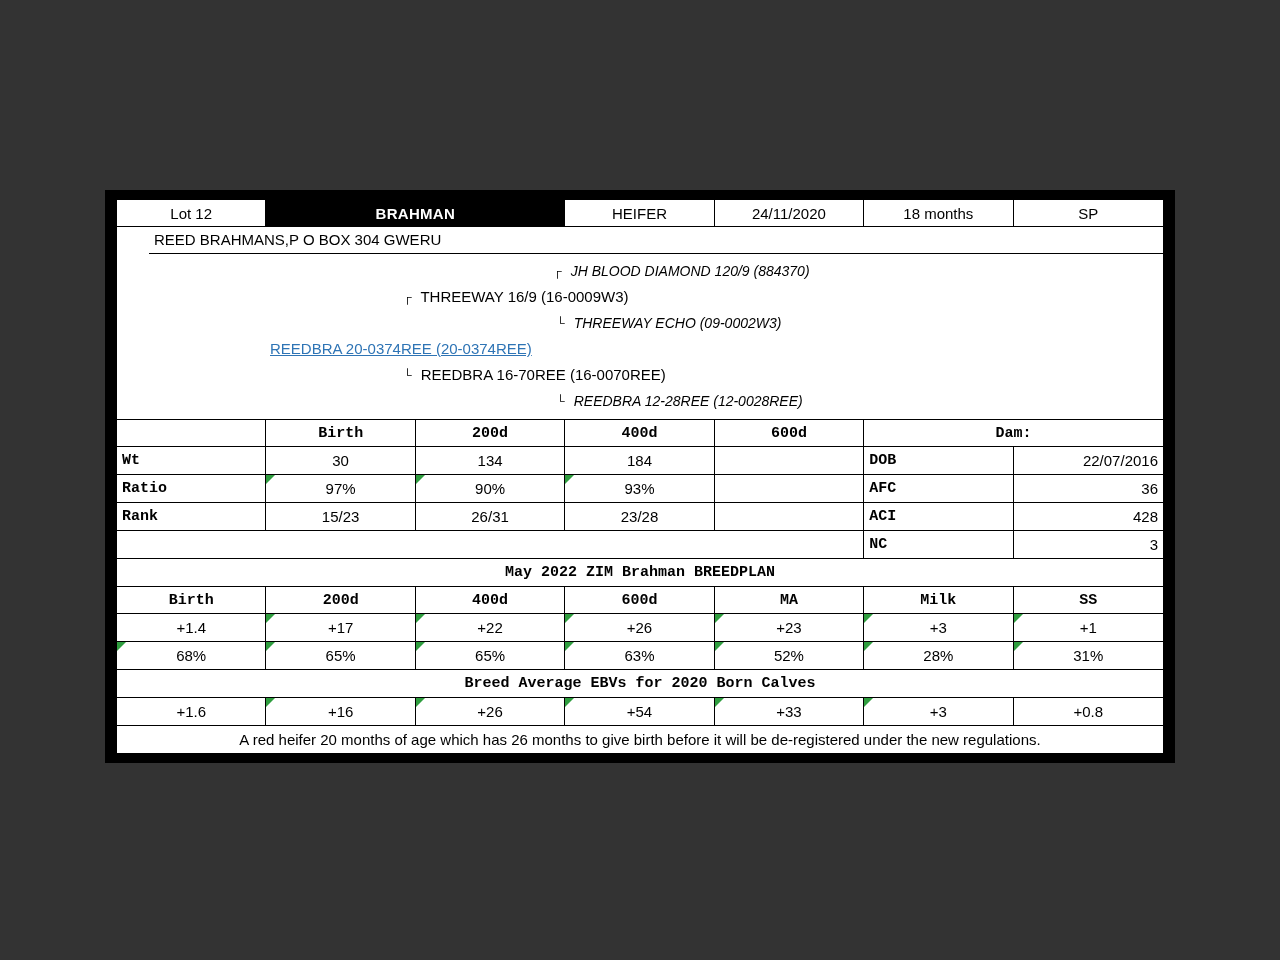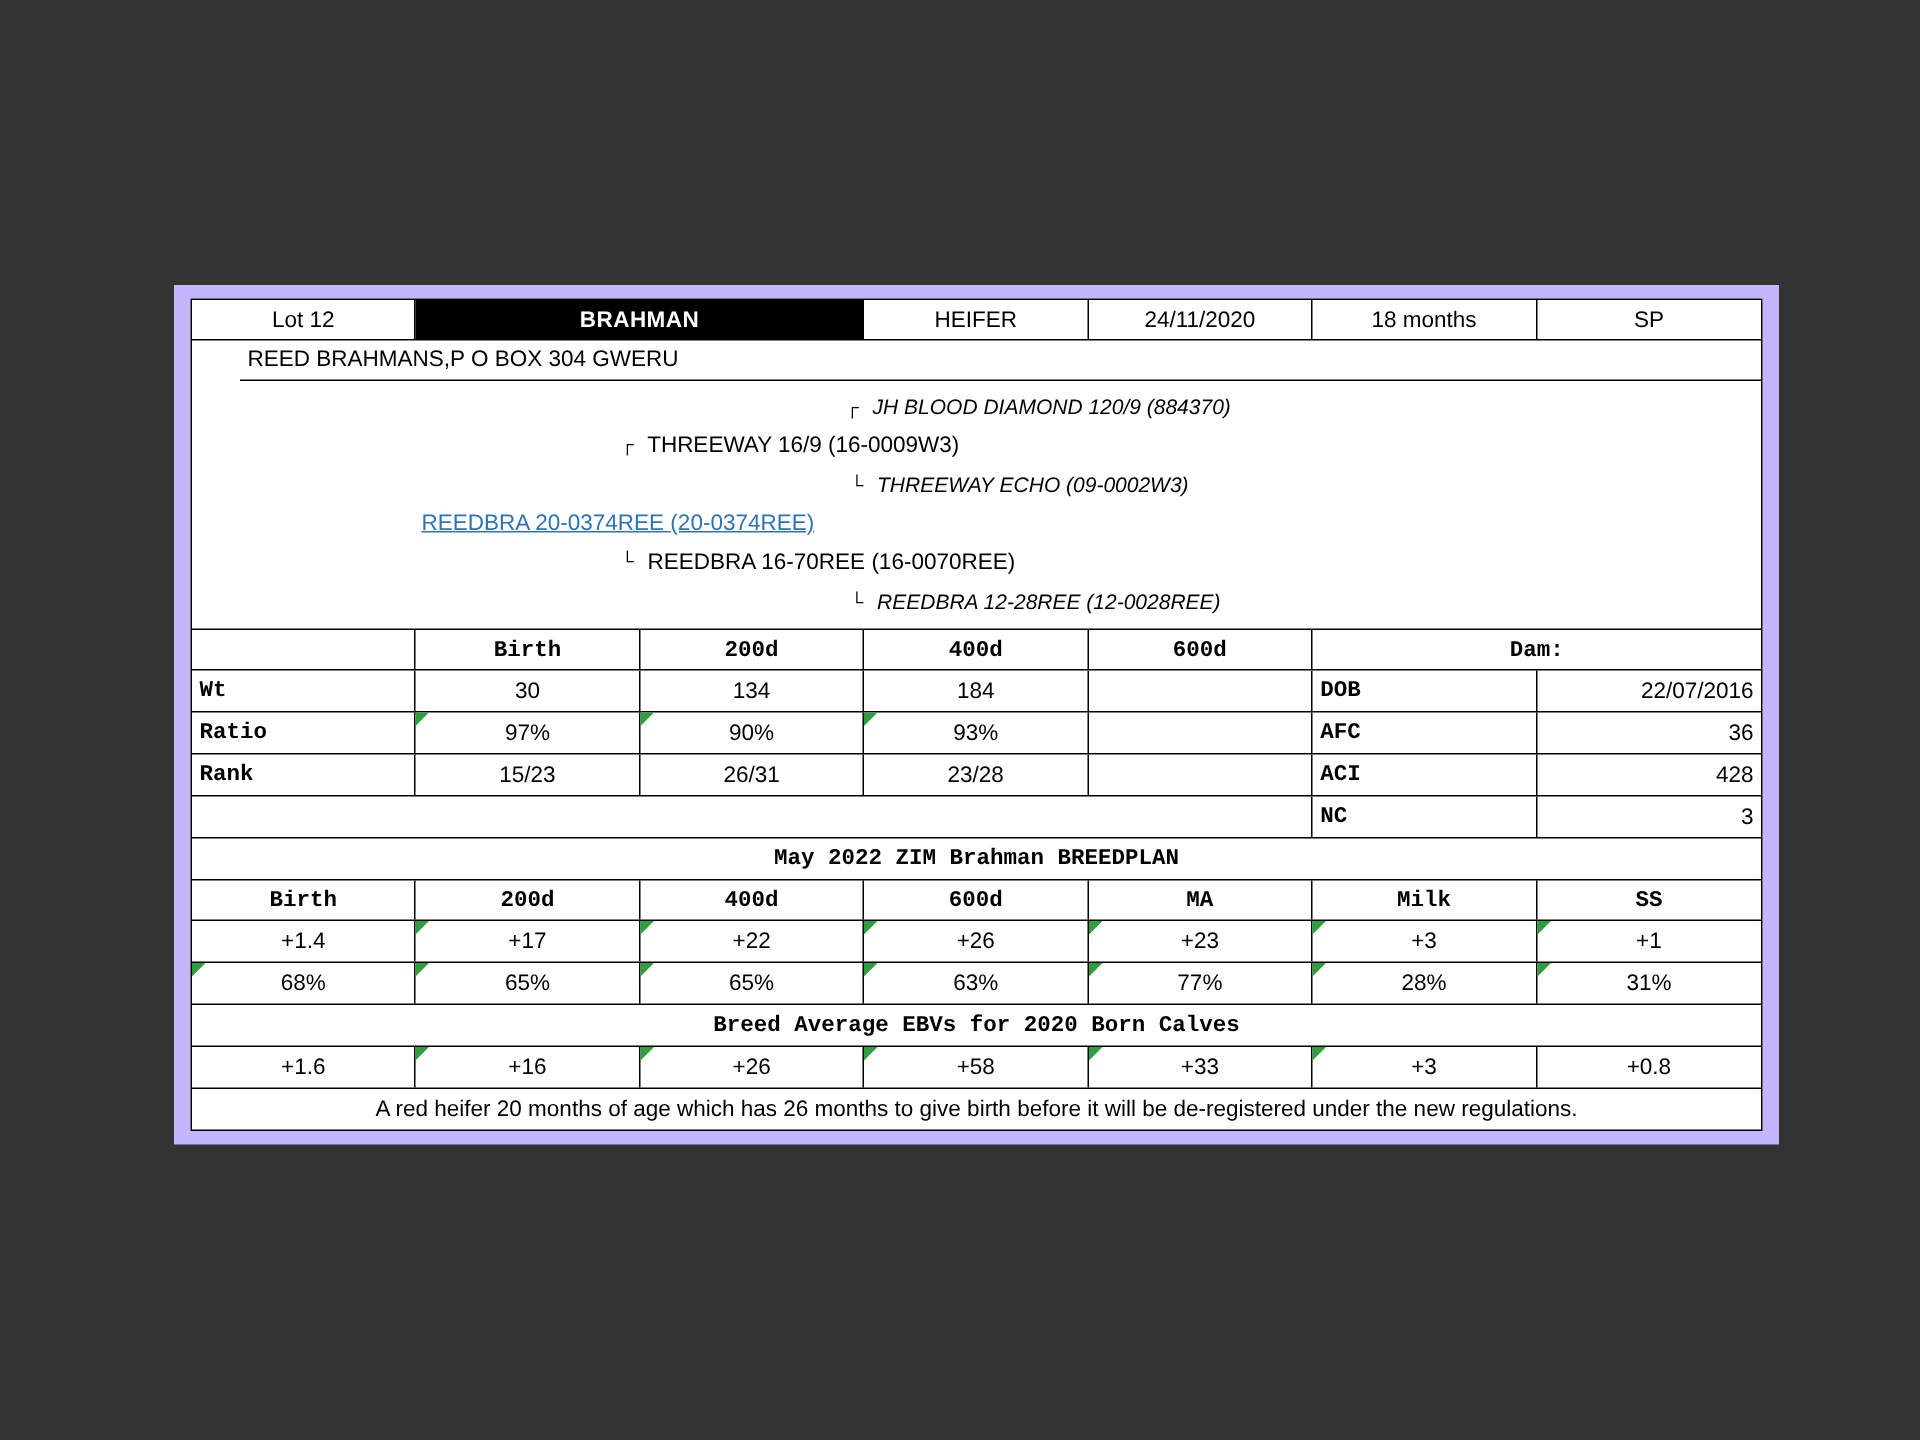--- a/index.html
+++ b/index.html
@@ -6,23 +6,23 @@
   body{
     width:1280px;height:960px;
     background:#333333;
     font-family:"Liberation Sans", sans-serif;
     position:relative;
     overflow:hidden;
     color:#000;
   }
   .page{
     position:absolute;
-    left:116px; top:190px;
+    left:105px; top:190px;
     width:1048px;
-    background:#c4b5fd;
+    background:#000000;
     padding:9px 11px;
   }
   .sheet{
     border:1.5px solid #000;
     background:#fff;
     font-size:15px;
   }
   .band{border-bottom:1px solid #000;}
   .band:last-child{border-bottom:none;}
   .grid7{display:grid;grid-template-columns:repeat(7,1fr);}
@@ -208,21 +208,21 @@
       <div class="c">
           <span class="marker"></span>
           <span>65%</span>
         </div>
       <div class="c">
           <span class="marker"></span>
           <span>63%</span>
         </div>
       <div class="c">
           <span class="marker"></span>
-          <span>77%</span>
+          <span>52%</span>
         </div>
       <div class="c">
           <span class="marker"></span>
           <span>28%</span>
         </div>
       <div class="c">
           <span class="marker"></span>
           <span>31%</span>
         </div>
     </div>
@@ -234,21 +234,21 @@
       <div class="c">
           <span class="marker"></span>
           <span>+16</span>
         </div>
       <div class="c">
           <span class="marker"></span>
           <span>+26</span>
         </div>
       <div class="c">
           <span class="marker"></span>
-          <span>+58</span>
+          <span>+54</span>
         </div>
       <div class="c">
           <span class="marker"></span>
           <span>+33</span>
         </div>
       <div class="c">
           <span class="marker"></span>
           <span>+3</span>
         </div>
       <div class="c">+0.8</div>

